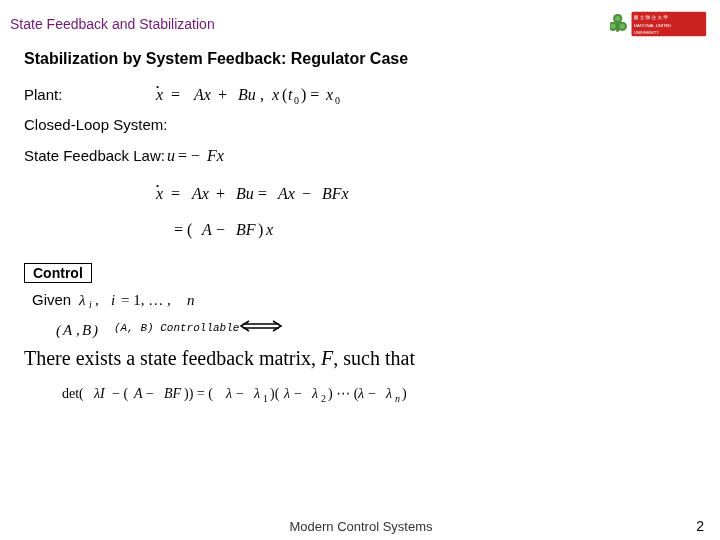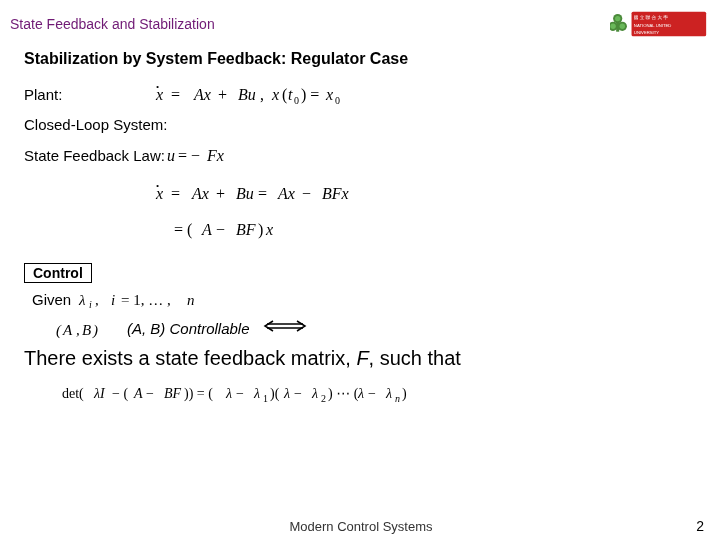--- a/index.html
+++ b/index.html
@@ -243,34 +243,34 @@
 
   <div class="controllable-row">
 
     <svg width="60" height="26" viewBox="0 0 60 26">
       <text x="2" y="20" font-size="15" font-family="Times New Roman,serif" fill="#000">(</text>
       <text x="9" y="20" font-size="15" font-style="italic" font-family="Times New Roman,serif" fill="#000">A</text>
       <text x="22" y="20" font-size="15" font-family="Times New Roman,serif" fill="#000">,</text>
       <text x="28" y="20" font-size="15" font-style="italic" font-family="Times New Roman,serif" fill="#000">B</text>
       <text x="39" y="20" font-size="15" font-family="Times New Roman,serif" fill="#000">)</text>
     </svg>
-    <span style="margin: 0 13px; font-family:Liberation Sans, sans-serif; font-size:15px;">(A, B)  Controllable</span>
+    <span style="margin: 0 0; font-family:Liberation Mono, monospace; font-size:11px;">(A, B)  Controllable</span>
 
     <svg width="44" height="22" viewBox="0 0 44 22">
 
       <line x1="4" y1="11" x2="40" y2="11" stroke="black" stroke-width="1.5"></line>
       <line x1="4" y1="7" x2="40" y2="7" stroke="black" stroke-width="1.5"></line>
 
       <polyline points="10,4 2,9 10,14" fill="none" stroke="black" stroke-width="1.5"></polyline>
 
       <polyline points="34,4 42,9 34,14" fill="none" stroke="black" stroke-width="1.5"></polyline>
     </svg>
   </div>
 
-  <div class="there-exists" style="font-size:20px; margin: 4px 0 4px 0; font-family: Liberation Sans, sans-serif;">
+  <div class="there-exists" style="font-size:20px; margin: 4px 0 4px 0; font-family: Liberation Serif, serif;">
     <span>There exists a state feedback matrix, </span><span style="font-style:italic;">F</span><span>, such that</span>
   </div>
 
   <div class="det-eq">
     <svg width="560" height="34" viewBox="0 0 560 34">
       <text x="2" y="24" font-size="14" font-family="Times New Roman,serif" fill="#000">det(</text>
       <text x="34" y="24" font-size="14" font-style="italic" font-family="Times New Roman,serif" fill="#000">λI</text>
       <text x="52" y="24" font-size="14" font-family="Times New Roman,serif" fill="#000"> − (</text>
       <text x="74" y="24" font-size="14" font-style="italic" font-family="Times New Roman,serif" fill="#000">A</text>
       <text x="86" y="24" font-size="14" font-family="Times New Roman,serif" fill="#000"> − </text>

